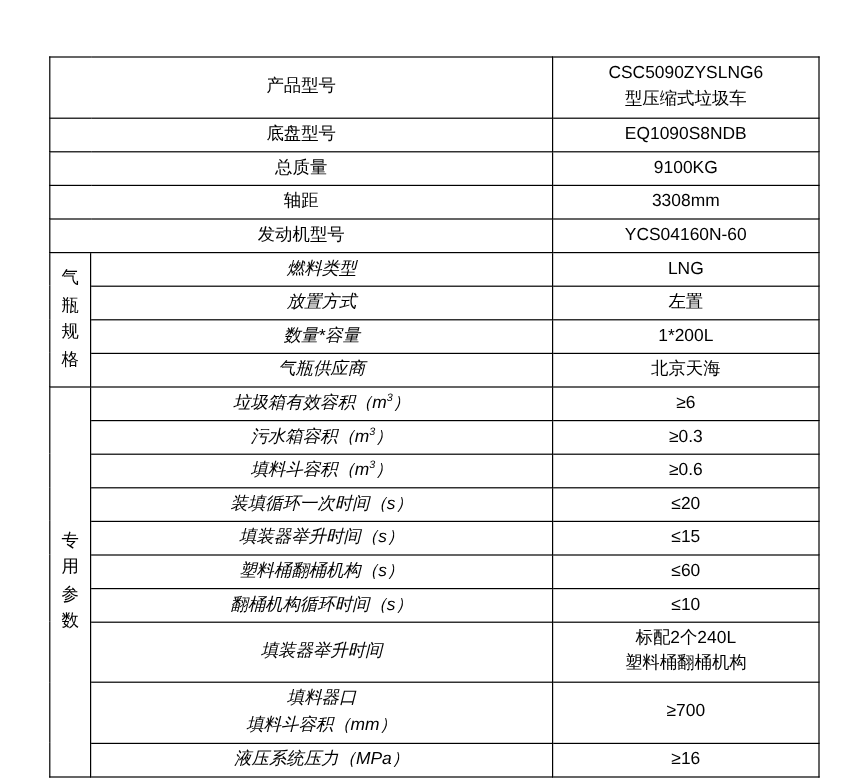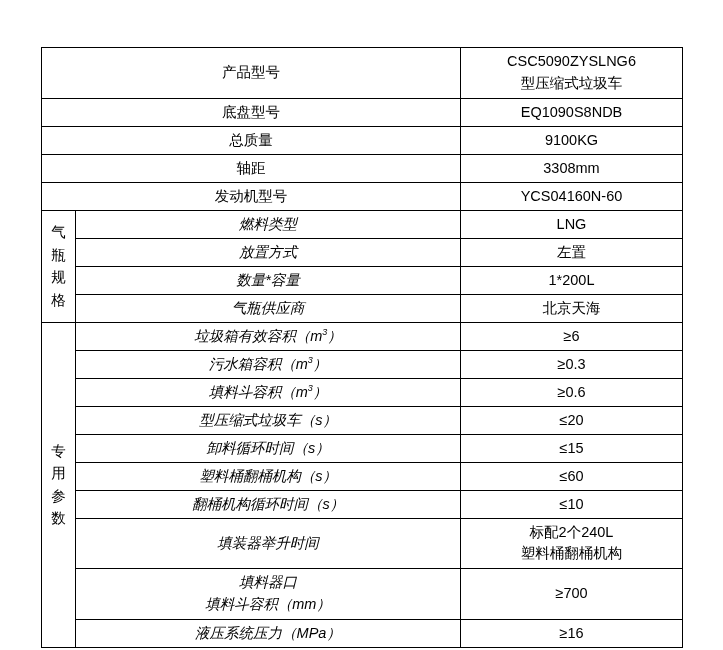--- a/index.html
+++ b/index.html
@@ -149,25 +149,25 @@
         </td>
         <td class="value">≥0.3</td>
       </tr>
       <tr>
         <td class="label-wide">
           <span class="nowrap"><span>填料斗容积（m</span><sup>3</sup><span>）</span></span>
         </td>
         <td class="value">≥0.6</td>
       </tr>
       <tr>
-        <td class="label-wide">型压缩式垃圾车（s）</td>
+        <td class="label-wide">装填循环一次时间（s）</td>
         <td class="value">≤20</td>
       </tr>
       <tr>
-        <td class="label-wide">卸料循环时间（s）</td>
+        <td class="label-wide">填装器举升时间（s）</td>
         <td class="value">≤15</td>
       </tr>
       <tr>
         <td class="label-wide">塑料桶翻桶机构（s）</td>
         <td class="value">≤60</td>
       </tr>
       <tr>
         <td class="label-wide">翻桶机构循环时间（s）</td>
         <td class="value">≤10</td>
       </tr>

